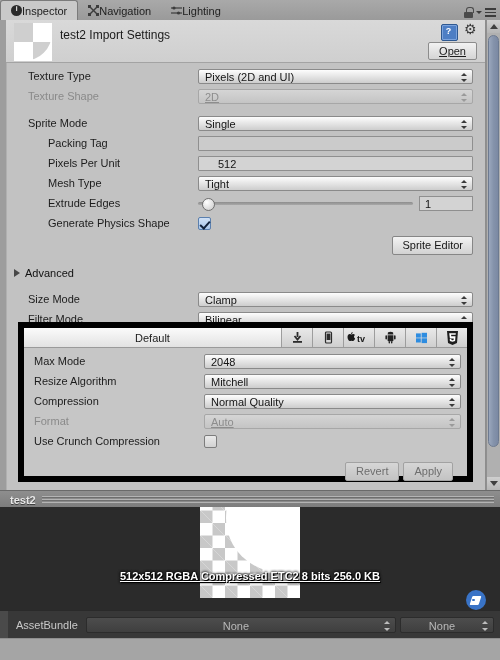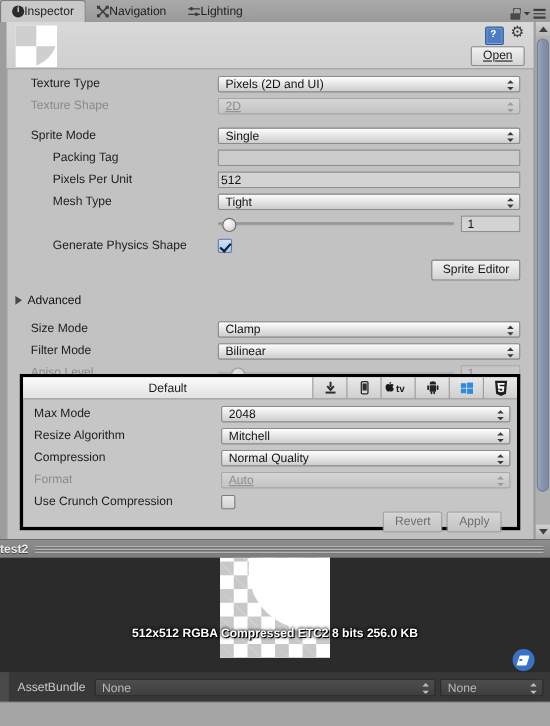--- a/index.html
+++ b/index.html
@@ -71,21 +71,21 @@
   .popup.dim{background:linear-gradient(#d5d5d5,#c4c4c4);color:#8d8d8d;border-color:#a7a7a7;text-decoration:underline;}
   .popup .arr{position:absolute;right:4px;top:2px;width:7px;height:11px;}
   .popup .arr:before,.popup .arr:after{content:"";position:absolute;left:0;
     border-left:3.5px solid transparent;border-right:3.5px solid transparent;}
   .popup .arr:before{top:1px;border-bottom:3.5px solid #3a3a3a;}
   .popup .arr:after{bottom:1px;border-top:3.5px solid #3a3a3a;}
   .popup.dim .arr:before{border-bottom-color:#9a9a9a;}
   .popup.dim .arr:after{border-top-color:#9a9a9a;}
 
   .txtf{height:15px;line-height:15px;font-size:11px;color:#141414;background:#d3d3d3;
-    border:1px solid #8f8f8f;border-radius:1px;padding:0 2px;box-sizing:border-box;}
+    border:1px solid #8f8f8f;border-radius:1px;padding:0 19px;box-sizing:border-box;}
   .txtf.empty{background:#cbcbcb;}
 
   .slider-row{position:absolute;left:192px;right:12px;display:flex;align-items:center;gap:6px;}
   .track{position:relative;flex:1;height:12px;}
   .track .bar{position:absolute;left:0;right:0;top:5px;height:3px;
     background:linear-gradient(#8d8d8d,#a8a8a8);border-radius:2px;}
   .track .knob{position:absolute;top:1px;width:11px;height:11px;border-radius:50%;
     background:radial-gradient(circle at 35% 30%,#ffffff,#c8c8c8);border:1px solid #6f6f6f;}
   .track.dim .bar{background:#b3b3b3;}
   .track.dim .knob{background:radial-gradient(circle at 35% 30%,#e2e2e2,#c9c9c9);border-color:#9d9d9d;}
@@ -102,21 +102,21 @@
   .sprite-btn{position:absolute;right:12px;top:0;height:17px;padding:0 9px;line-height:17px;
     font-size:11px;color:#171717;background:linear-gradient(#f3f3f3,#d2d2d2);
     border:1px solid #868686;border-radius:2px;}
 
   .adv{display:flex;align-items:center;gap:5px;padding-left:8px;height:20px;}
   .tri{width:0;height:0;border-top:4.5px solid transparent;border-bottom:4.5px solid transparent;
     border-left:6px solid #474747;}
 
   
   .platbox{position:absolute;left:18px;right:12px;top:302px;bottom:8px;
-    background:#c6c6c6;border:3px solid #000000;box-sizing:border-box;margin-top:18px;}
+    background:#c6c6c6;border:6px solid #000000;box-sizing:border-box;}
   .plattabs{display:flex;height:19px;border-bottom:1px solid #9a9a9a;background:#b9b9b9;}
   .ptab{flex:1;display:flex;align-items:center;justify-content:center;font-size:11px;
     background:linear-gradient(#fbfbfb,#e2e2e2);border-right:1px solid #9d9d9d;color:#1b1b1b;}
   .picon{width:30px;flex:none;display:flex;align-items:center;justify-content:center;
     background:linear-gradient(#e9e9e9,#cfcfcf);border-right:1px solid #9d9d9d;}
   .picon:last-child{border-right:none;}
   .pl-rows{padding-top:3px;}
   .pl-rows .lbl{width:178px;padding-left:10px;}
   .pl-rows .ctl{left:180px;right:6px;}
 
@@ -134,52 +134,52 @@
   .sb-up .t{border-bottom:5px solid #3f3f3f;}
   .sb-dn .t{border-top:5px solid #3f3f3f;}
   .sb-track{position:absolute;top:13px;bottom:13px;left:0;width:13px;background:#b0b0b0;}
   .sb-thumb{position:absolute;left:1px;top:2px;width:11px;height:412px;border-radius:6px;
     background:linear-gradient(90deg,#9aa7bd,#8593ab 50%,#7b89a3);border:1px solid #6d7a90;box-sizing:border-box;}
 
   
   .pvhdr{position:absolute;left:0;top:490px;width:500px;height:17px;
     background:linear-gradient(#8e8e8e,#7c7c7c);border-top:1px solid #6a6a6a;
     border-bottom:1px solid #5c5c5c;display:flex;align-items:center;}
-  .pvhdr .nm{font-size:11px;font-weight:bold;color:#e8e8e8;
+  .pvhdr .nm{font-size:11px;font-weight:bold;color:#e8e8e8;padding-left:10px;
     text-shadow:0 1px 0 #3f3f3f;}
   .grip{flex:1;height:7px;margin:0 6px 0 6px;
     background:repeating-linear-gradient(#b4b4b4 0 1px,#6e6e6e 1px 2px,#8a8a8a 2px 3px);}
   .pvbody{position:absolute;left:0;top:507px;width:500px;height:103px;background:#2b2b2b;}
   .pvimg{position:absolute;left:200px;top:0;width:100px;height:103px;overflow:hidden;}
   .checker{position:absolute;left:0;top:-9px;width:100px;height:100px;
     background-image:
       linear-gradient(45deg,#c8c8c8 25%,transparent 25%,transparent 75%,#c8c8c8 75%),
       linear-gradient(45deg,#c8c8c8 25%,transparent 25%,transparent 75%,#c8c8c8 75%);
     background-size:25px 25px;background-position:0 0,12.5px 12.5px;background-color:#fff;}
   .blob{position:absolute;left:0;top:-9px;width:100px;height:100px;overflow:hidden;}
   .blob:after{content:"";position:absolute;left:26px;top:-34px;width:108px;height:108px;
     border-radius:50%;background:#ffffff;}
   .pvinfo{position:absolute;left:0;top:570px;width:500px;text-align:center;
-    font-size:11px;font-weight:bold;color:#fff;text-shadow:0 0 3px #000,0 0 3px #000,1px 1px 0 #000;}
+    font-size:11px;font-weight:bold;color:#fff;text-shadow:0 0 3px #000,0 0 3px #000,1px 1px 0 #000;text-decoration:underline;}
   .tagbadge{position:absolute;right:14px;top:590px;width:20px;height:20px;border-radius:50%;
     background:#3973c6;display:flex;align-items:center;justify-content:center;}
   .tagbadge .g{width:11px;height:9px;position:relative;}
   .tagbadge .g:before{content:"";position:absolute;left:0;top:0;width:9px;height:9px;
     background:#fff;transform:skewX(-18deg);border-radius:1px;}
   .tagbadge .g:after{content:"";position:absolute;left:1.5px;top:3px;width:2.5px;height:2.5px;
     border-radius:50%;background:#3973c6;}
 
   
   .abbar{position:absolute;left:0;top:610px;width:500px;height:28px;background:#383838;
     border-top:1px solid #2a2a2a;display:flex;align-items:center;}
   .ab-lead{width:8px;height:28px;background:#4a4a4a;}
   .ab-lbl{font-size:11px;color:#c9c9c9;padding:0 8px 0 8px;}
   .ab-pop{height:16px;line-height:16px;font-size:11px;color:#b9b9b9;
     background:linear-gradient(#4d4d4d,#3f3f3f);border:1px solid #2c2c2c;border-radius:2px;
-    padding:0 16px 0 6px;position:relative;box-sizing:border-box;}
+    padding:0 16px 0 6px;position:relative;box-sizing:border-box;text-align:center;}
   .ab-pop .arr{position:absolute;right:4px;top:2px;width:7px;height:12px;}
   .ab-pop .arr:before,.ab-pop .arr:after{content:"";position:absolute;left:0;
     border-left:3.5px solid transparent;border-right:3.5px solid transparent;}
   .ab-pop .arr:before{top:1px;border-bottom:3.5px solid #bdbdbd;}
   .ab-pop .arr:after{bottom:1px;border-top:3.5px solid #bdbdbd;}
   .ab-main{flex:1;margin-right:4px;}
   .ab-sec{width:94px;margin-right:6px;}
   .footer{position:absolute;left:0;top:638px;width:500px;height:22px;background:#a5a5a5;
     border-top:1px solid #8f8f8f;}
 </style>
@@ -238,20 +238,21 @@
     <div class="hdr">
       <div class="thumb">
         <svg width="38" height="38" viewBox="0 0 38 38">
           <rect width="38" height="38" fill="#ffffff"></rect>
           <rect x="0" y="0" width="19" height="19" fill="#cfcfcf"></rect>
           <rect x="19" y="19" width="19" height="19" fill="#cfcfcf"></rect>
           <path d="M38 38 A38 38 0 0 0 0 0 L0 0 L0 19 A19 19 0 0 1 19 38 Z" fill="#ffffff" opacity="0"></path>
           <path d="M10 38 A28 28 0 0 0 38 10 L38 38 Z" fill="#ffffff"></path>
         </svg>
       </div>
+      <div class="hdr-title">test2 Import Settings</div>
       <div class="hdr-icons">
         <span class="ico-help"></span>
         <span class="ico-gear"></span>
       </div>
       <div class="open-btn">Open</div>
     </div>
 
     <div class="rows">
 
       <div class="row" style="margin-top:4px">
@@ -298,20 +299,21 @@
       <div class="row">
         <div class="lbl ind">Mesh Type</div>
         <div class="ctl">
             <div class="popup">
           <span>Tight</span><span class="arr"></span>
         </div>
           </div>
       </div>
 
       <div class="row">
+        <div class="lbl ind">Extrude Edges</div>
         <div class="slider-row">
           <div class="track">
             <div class="bar"></div>
             <div class="knob" id="knob-extrude" style="left: calc(4% - 5px);"></div>
           </div>
           <div class="numf">1</div>
         </div>
       </div>
 
       <div class="row">

